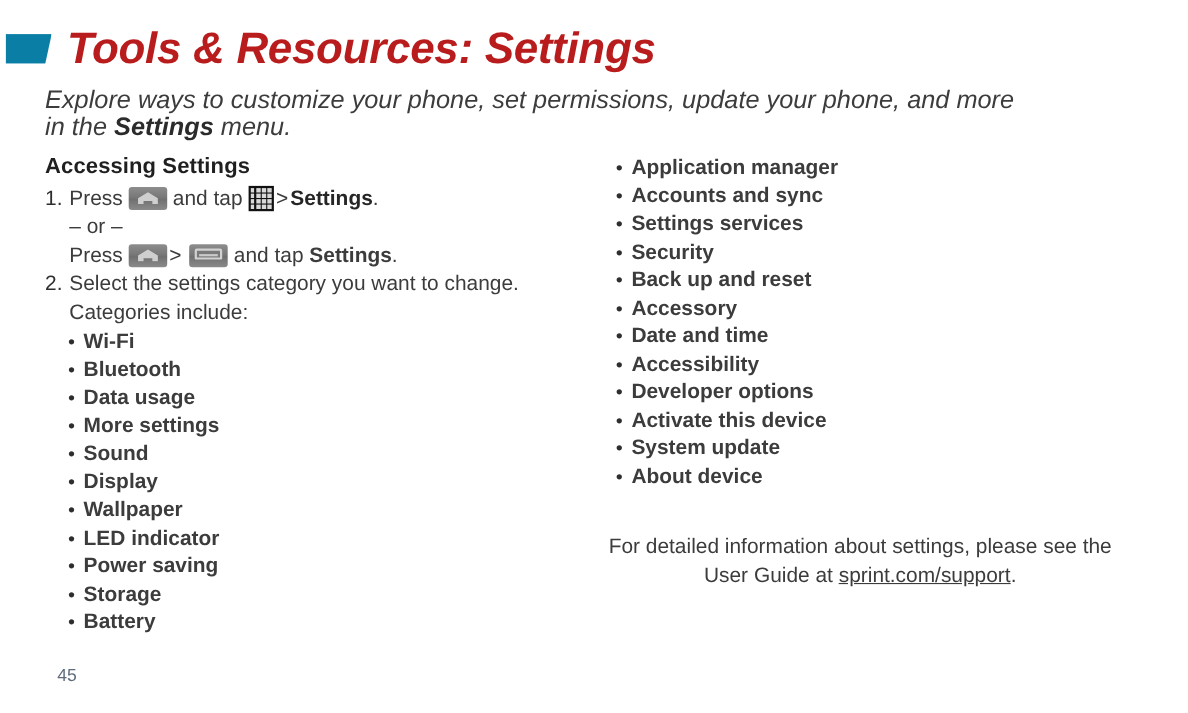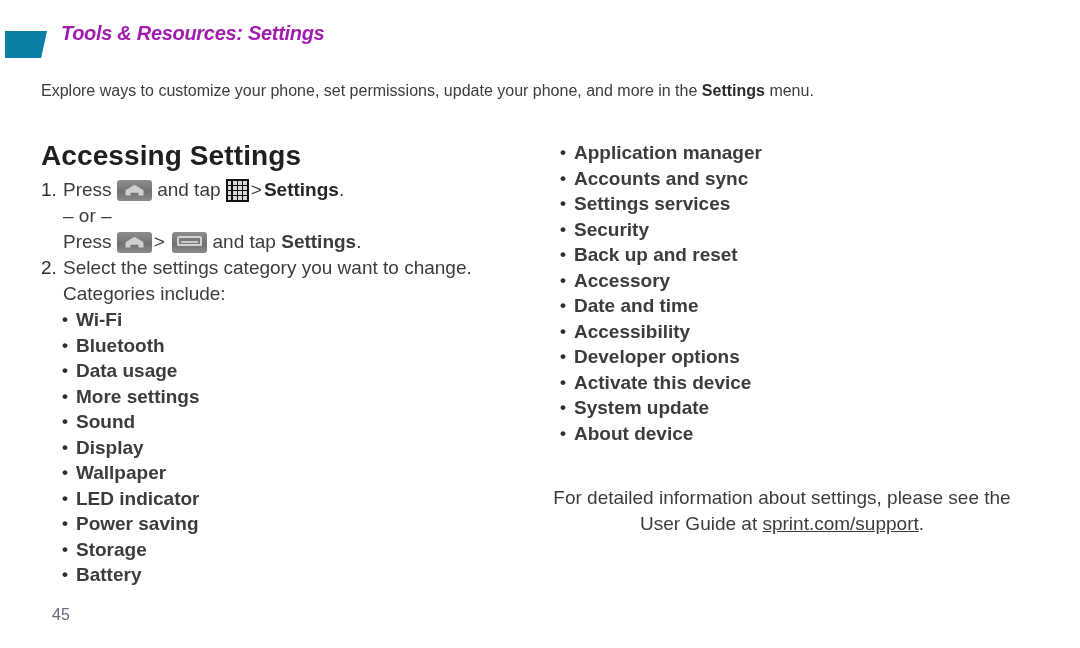--- a/index.html
+++ b/index.html
@@ -31,56 +31,57 @@
     width: 42px;
     height: 27px;
     background: #0b7ea6;
     -webkit-clip-path: polygon(0 0, 100% 0, 86% 100%, 0 100%);
     clip-path: polygon(0 0, 100% 0, 86% 100%, 0 100%);
   }
   .page-title {
     position: absolute;
     left: 61px;
     top: 0;
-    font-size: 20px;
+    font-size: 40px;
     font-weight: bold;
     font-style: italic;
-    color: #a21caf;
+    color: #b91c1c;
     letter-spacing: -0.3px;
     white-space: nowrap;
   }
 
   
   .intro {
     position: absolute;
     left: 41px;
     top: 78px;
     width: 900px;
-    font-size: 16px;
+    font-size: 23px;
     line-height: 25px;
     color: #3c3c3c;
+    font-style: italic;
   }
   .intro b { font-weight: bold; color: #2b2b2b; }
 
   
   .col-left {
     position: absolute;
     left: 41px;
     top: 140px;
     width: 500px;
   }
   .col-right {
     position: absolute;
     left: 560px;
     top: 140px;
     width: 480px;
   }
 
   .section-heading {
-    font-size: 28px;
+    font-size: 20px;
     font-weight: bold;
     color: #1f1f1f;
     margin: 0 0 5px 0;
     letter-spacing: 0.1px;
   }
 
   
   .steps { margin: 0; padding: 0; list-style: none; }
   .step {
     position: relative;

